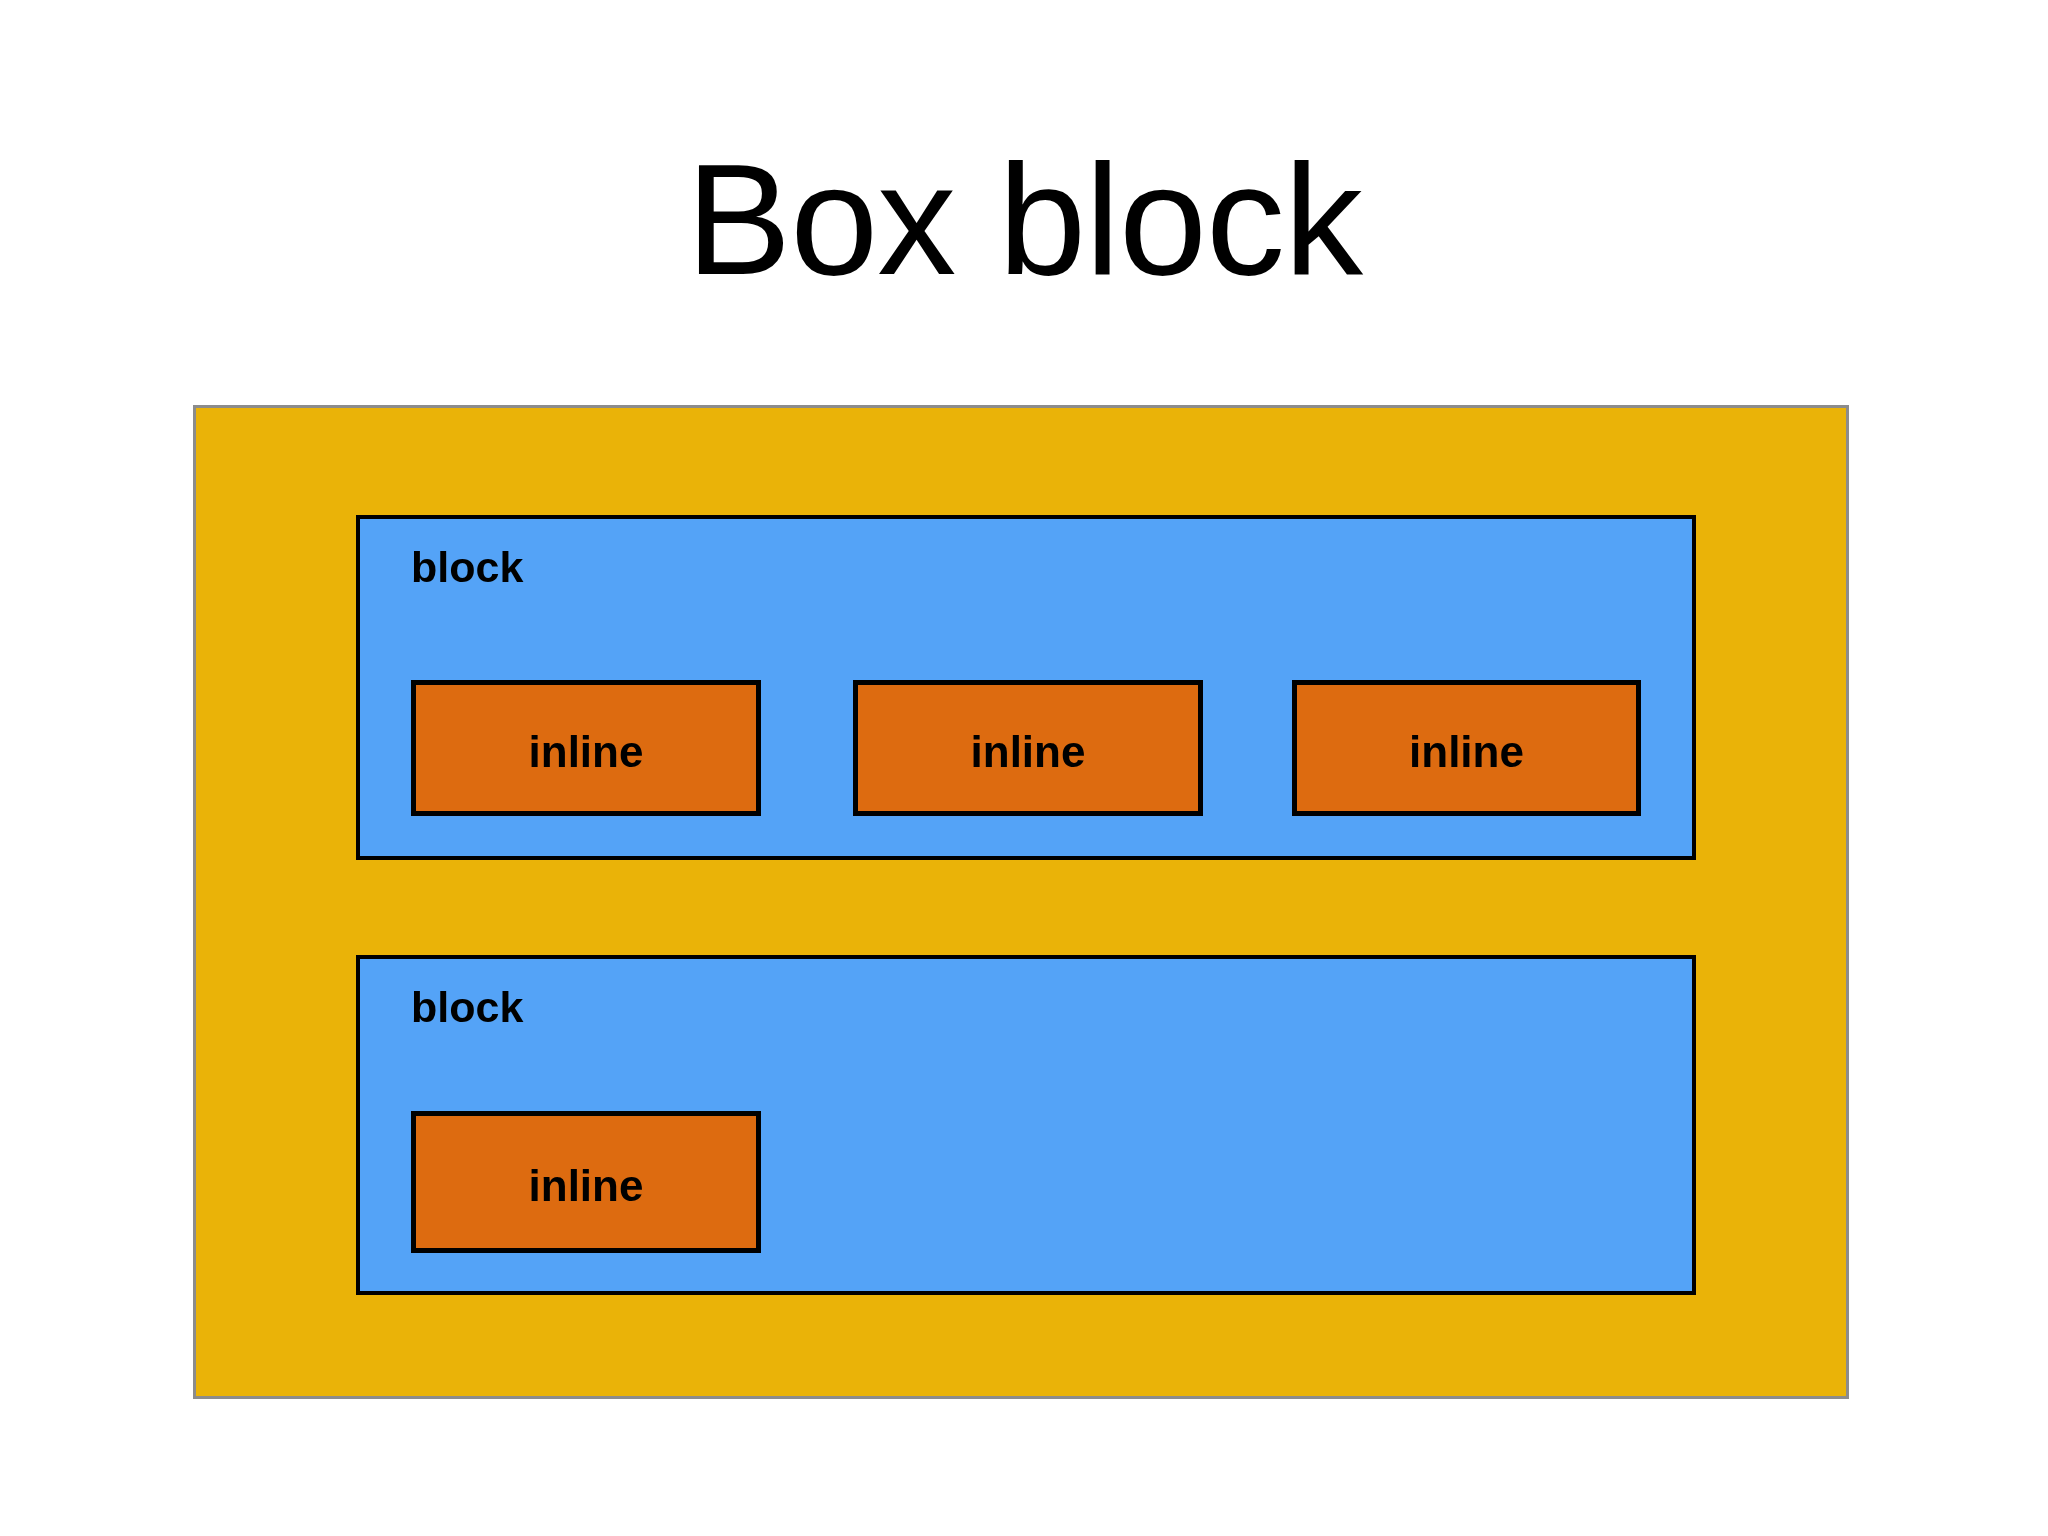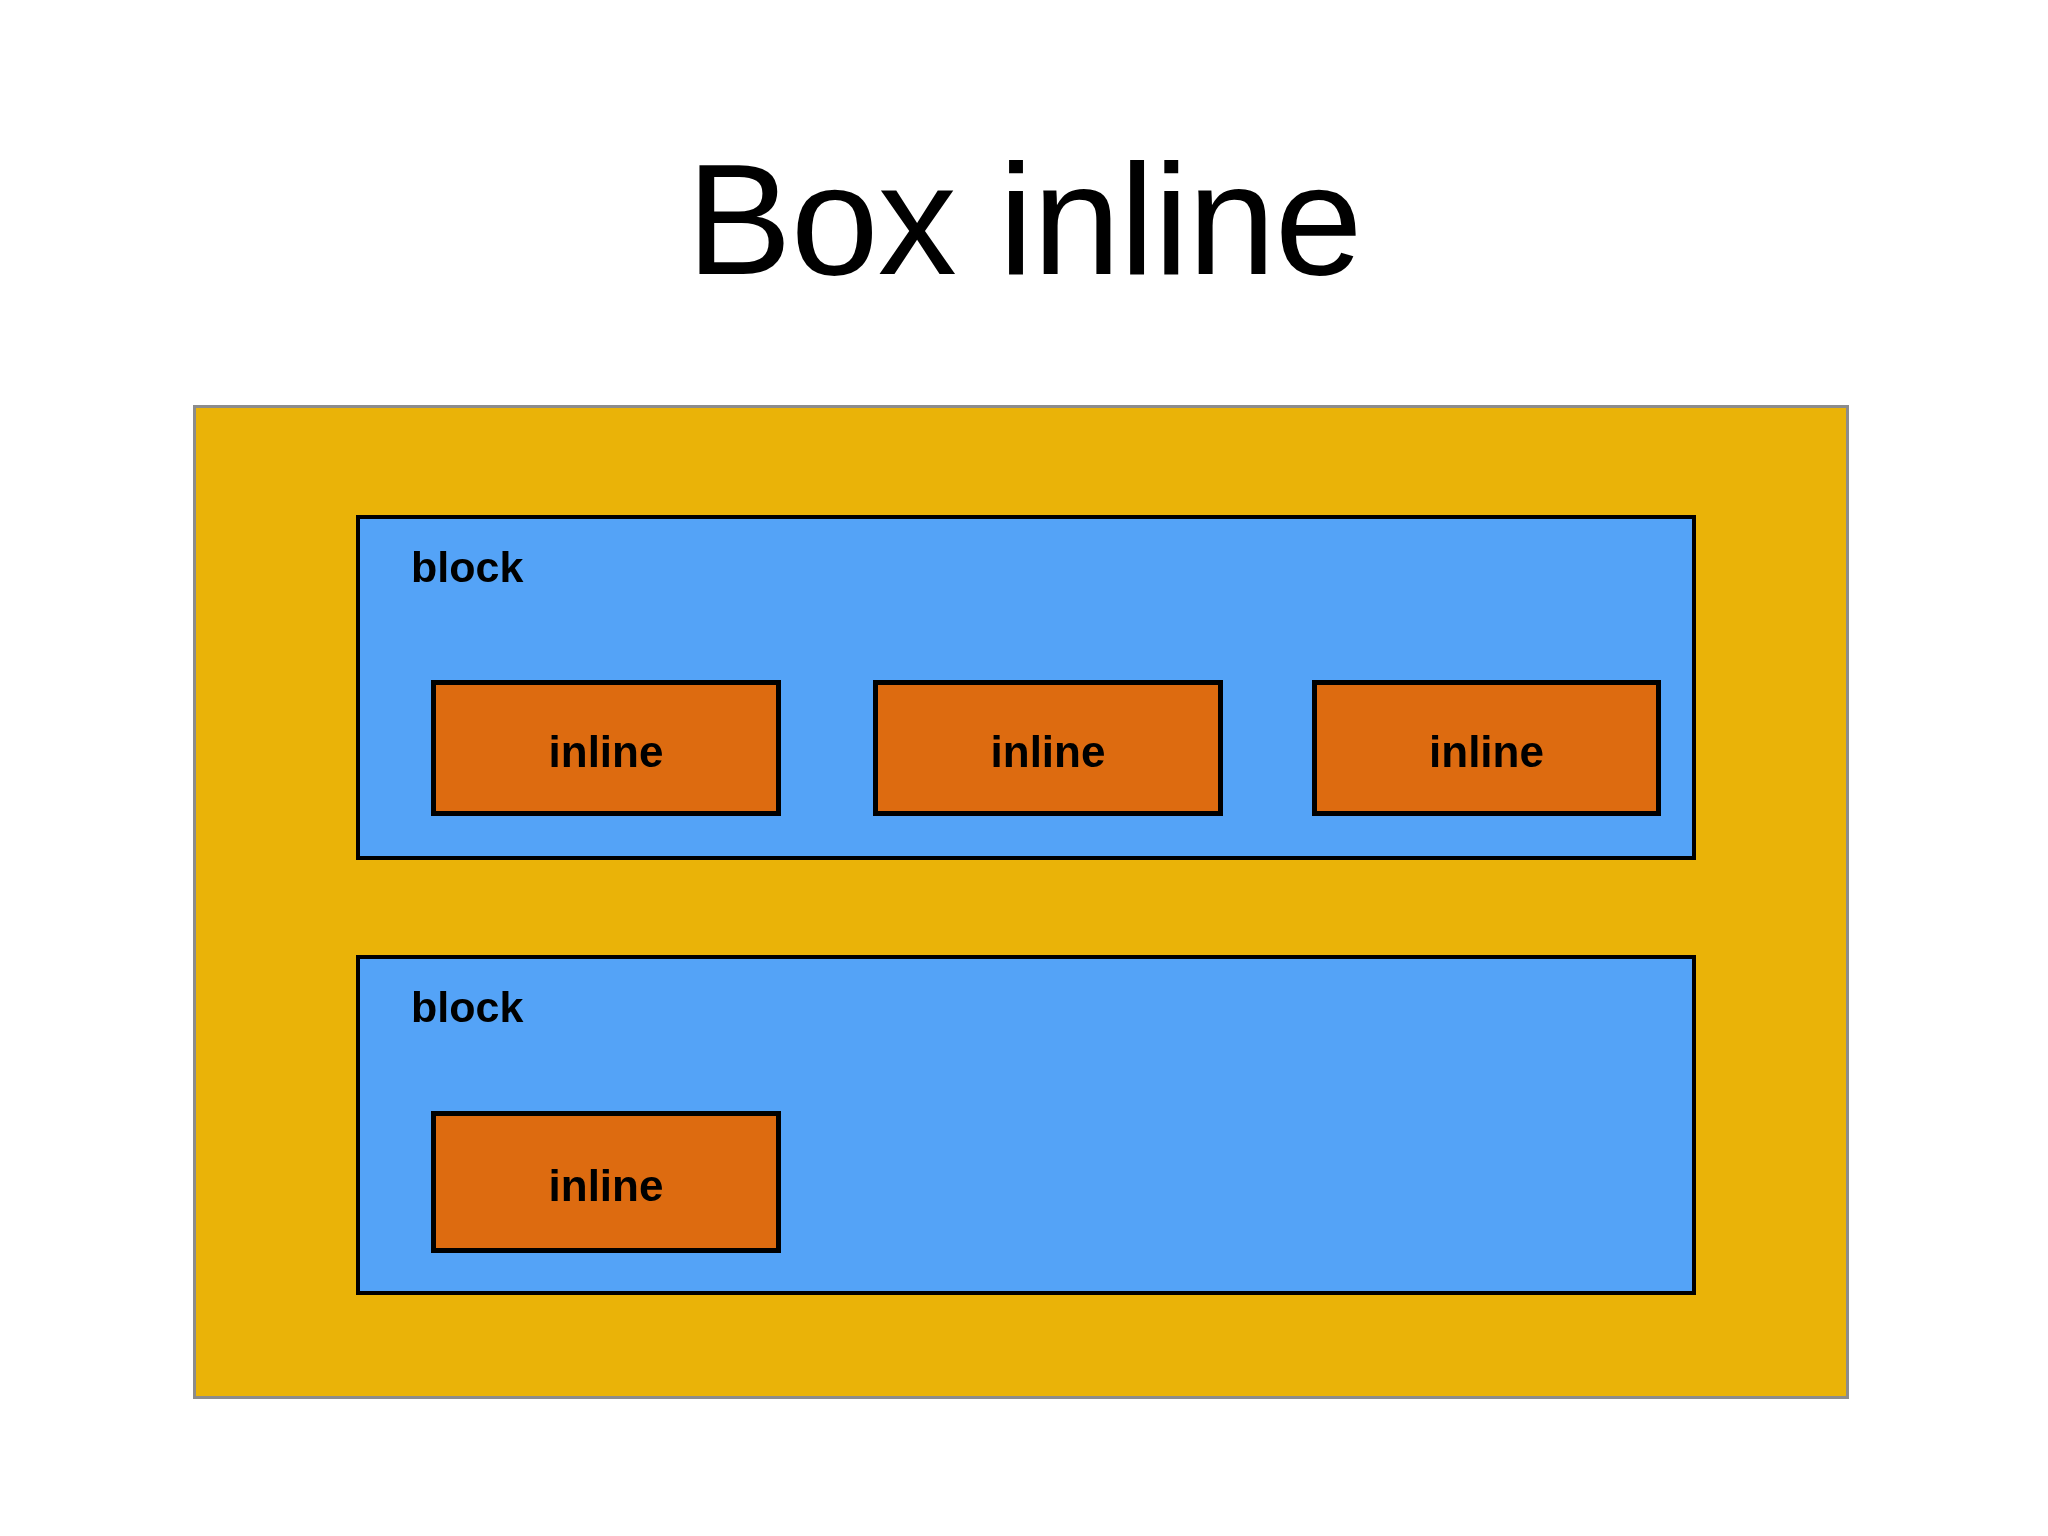--- a/index.html
+++ b/index.html
@@ -82,21 +82,20 @@
     white-space: pre;
   }
 
   
   .inline-row {
     position: absolute;
     left: 0;
     top: 0;
     width: 100%;
     height: 100%;
-    margin-left: 20px;
   }
 
   .inline-box {
     position: absolute;
     box-sizing: border-box;
     border: 5px solid #000000;
     background: #dd6b10;
     display: flex;
     align-items: center;
     justify-content: center;
@@ -117,21 +116,21 @@
   .inline-box.i2 { left: 493px; top: 161px; width: 350px; }
   .inline-box.i3 { left: 932px; top: 161px; width: 349px; }
   
   .inline-box.i4 { left: 51px;  top: 152px; width: 350px; height: 142px; }
 </style>
 </head>
 <body>
 
 <div id="slide">
 
-  <div class="slide-title">Box inline</div>
+  <div class="slide-title">Box block</div>
 
   <div class="viewport-frame">
 
     <div class="block-box b1">
       <div class="block-label">block</div>
       <div class="inline-row">
         <div class="inline-box i1">
           <span class="inline-label">inline</span>
         </div>
         <div class="inline-box i2">

